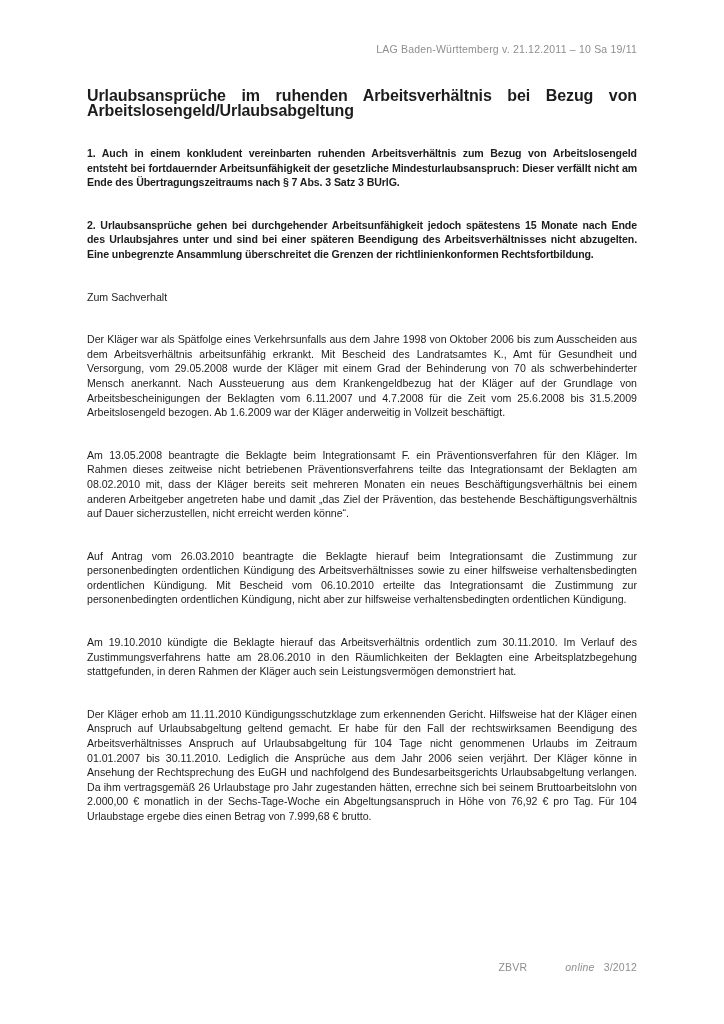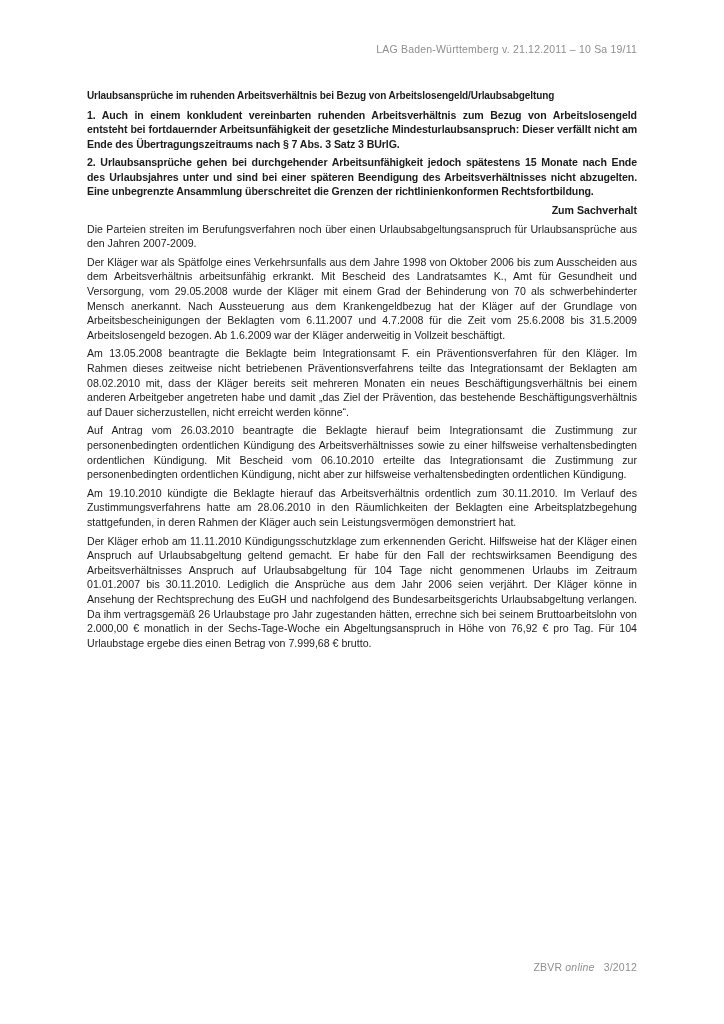--- a/index.html
+++ b/index.html
@@ -21,72 +21,71 @@
   }
   .header-line {
     font-size: 10.5px;
     line-height: 13px;
     color: #8e8e8e;
     text-align: right;
     letter-spacing: 0.2px;
   }
   .doc-title {
     margin-top: 33px;
-    font-size: 10px;
+    font-size: 16px;
     line-height: 14.5px;
     font-weight: bold;
     letter-spacing: -0.1px;
     text-align: justify;
   }
   .block {
-    margin-top: 4px;
+    margin-top: 28px;
     font-size: 10.6px;
     line-height: 14.6px;
     text-align: justify;
   }
   .block.bold {
     font-weight: bold;
     letter-spacing: -0.1px;
   }
   .block.heading {
-    font-weight: bold;
-    text-align: right;
+    font-weight: normal;
+    text-align: left;
   }
   .block.no-justify { text-align: left; }
   .footer-line {
     position: absolute;
     top: 961px;
     left: 87px;
     width: 550px;
     text-align: right;
     font-size: 10.5px;
     color: #8e8e8e;
     letter-spacing: 0.2px;
   }
-  .footer-line .italic { font-style: italic; }
+  .footer-line .italic { font-style: italic; margin-left: 35px; }
   .footer-line .issue { margin-left: 6px; }
 </style>
 </head>
 <body>
 
 <div class="page">
   <div class="content">
 
     <div class="header-line">LAG Baden-Württemberg v. 21.12.2011 – 10 Sa 19/11</div>
 
     <div class="doc-title">Urlaubsansprüche im ruhenden Arbeitsverhältnis bei Bezug von Arbeitslosengeld/Urlaubsabgeltung</div>
 
     <div class="block bold">1. Auch in einem konkludent vereinbarten ruhenden Arbeitsverhältnis zum Bezug von Arbeitslosengeld entsteht bei fortdauernder Arbeitsunfähigkeit der gesetzliche Mindesturlaubsanspruch: Dieser verfällt nicht am Ende des Übertragungszeitraums nach § 7 Abs. 3 Satz 3 BUrlG.</div>
 
     <div class="block bold">2. Urlaubsansprüche gehen bei durchgehender Arbeitsunfähigkeit jedoch spätestens 15 Monate nach Ende des Urlaubsjahres unter und sind bei einer späteren Beendigung des Arbeitsverhältnisses nicht abzugelten. Eine unbegrenzte Ansammlung überschreitet die Grenzen der richtlinienkonformen Rechtsfortbildung.</div>
 
 
     <div class="block heading">Zum Sachverhalt</div>
 
-    <div class="block">Die Parteien streiten im Berufungsverfahren noch über einen Urlaubsabgeltungsanspruch für Urlaubsansprüche aus den Jahren 2007-2009.</div>
 
 
     <div class="block">Der Kläger war als Spätfolge eines Verkehrsunfalls aus dem Jahre 1998 von Oktober 2006 bis zum Ausscheiden aus dem Arbeitsverhältnis arbeitsunfähig erkrankt. Mit Bescheid des Landratsamtes K., Amt für Gesundheit und Versorgung, vom 29.05.2008 wurde der Kläger mit einem Grad der Behinderung von 70 als schwerbehinderter Mensch anerkannt. Nach Aussteuerung aus dem Krankengeldbezug hat der Kläger auf der Grundlage von Arbeitsbescheinigungen der Beklagten vom 6.11.2007 und 4.7.2008 für die Zeit vom 25.6.2008 bis 31.5.2009 Arbeitslosengeld bezogen. Ab 1.6.2009 war der Kläger anderweitig in Vollzeit beschäftigt.</div>
 
     <div class="block">Am 13.05.2008 beantragte die Beklagte beim Integrationsamt F. ein Präventionsverfahren für den Kläger. Im Rahmen dieses zeitweise nicht betriebenen Präventionsverfahrens teilte das Integrationsamt der Beklagten am 08.02.2010 mit, dass der Kläger bereits seit mehreren Monaten ein neues Beschäftigungsverhältnis bei einem anderen Arbeitgeber angetreten habe und damit „das Ziel der Prävention, das bestehende Beschäftigungsverhältnis auf Dauer sicherzustellen, nicht erreicht werden könne“.</div>
 
     <div class="block">Auf Antrag vom 26.03.2010 beantragte die Beklagte hierauf beim Integrationsamt die Zustimmung zur personenbedingten ordentlichen Kündigung des Arbeitsverhältnisses sowie zu einer hilfsweise verhaltensbedingten ordentlichen Kündigung. Mit Bescheid vom 06.10.2010 erteilte das Integrationsamt die Zustimmung zur personenbedingten ordentlichen Kündigung, nicht aber zur hilfsweise verhaltensbedingten ordentlichen Kündigung.</div>
 
     <div class="block">Am 19.10.2010 kündigte die Beklagte hierauf das Arbeitsverhältnis ordentlich zum 30.11.2010. Im Verlauf des Zustimmungsverfahrens hatte am 28.06.2010 in den Räumlichkeiten der Beklagten eine Arbeitsplatzbegehung stattgefunden, in deren Rahmen der Kläger auch sein Leistungsvermögen demonstriert hat.</div>
 

